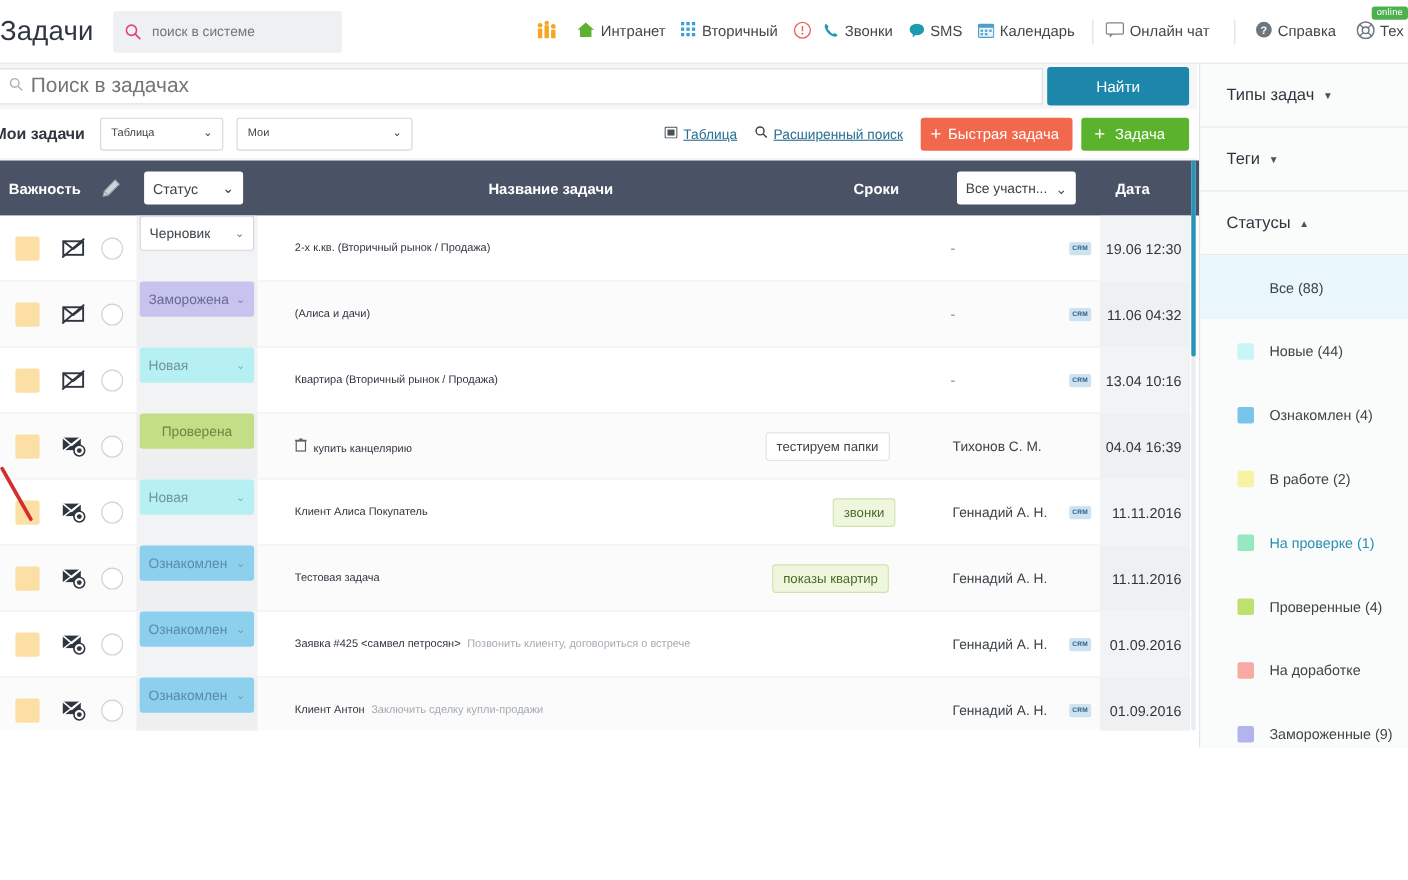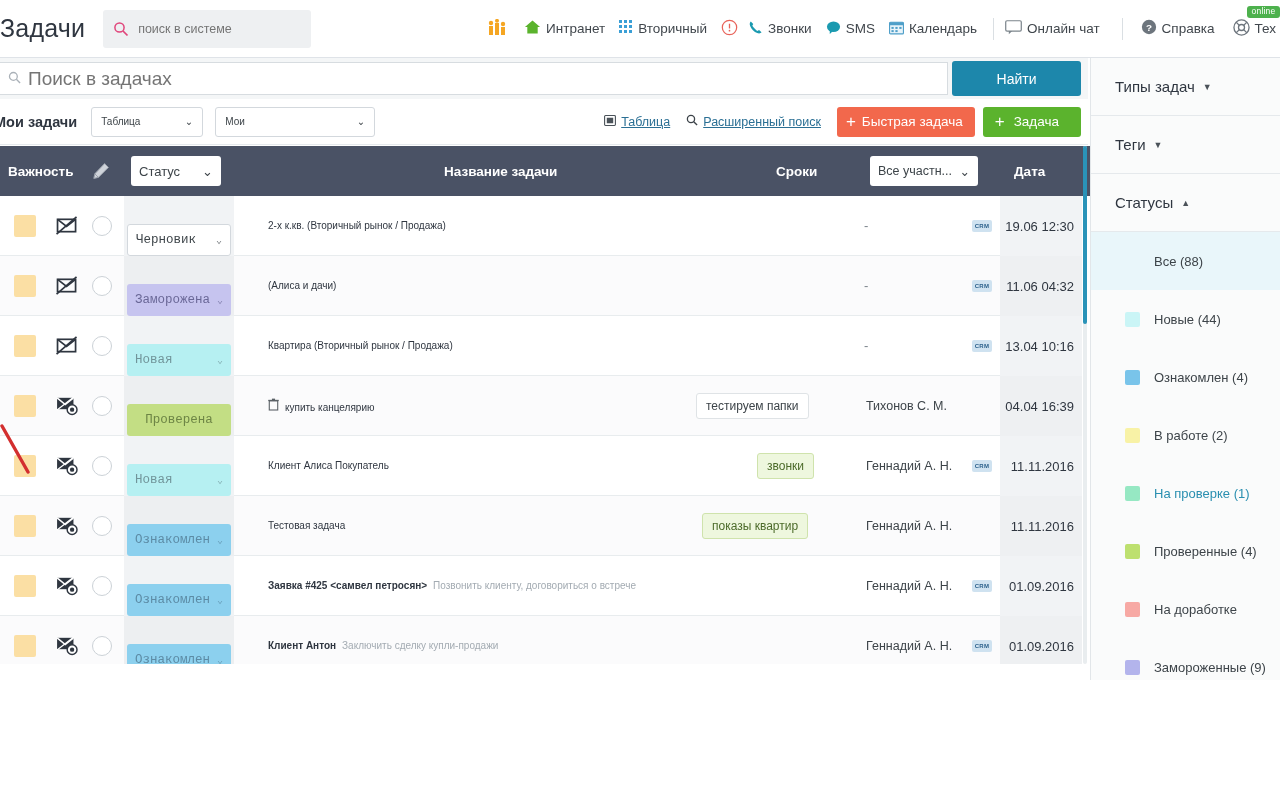--- a/index.html
+++ b/index.html
@@ -137,36 +137,36 @@
     position: absolute; left: 14px; width: 22px; height: 22px;
     background: #fbdfa4; border-radius: 2px;
   }
   .env { position: absolute; left: 56px; width: 22px; height: 20px; }
   .radio {
     position: absolute; left: 92px; width: 20px; height: 20px; border-radius: 50%;
     border: 1px solid #ccd2d7; background: #fff; cursor: pointer;
   }
   .statuscell {
     position: absolute; left: 124px; width: 110px; top: 0; height: 60px;
-    background: #f1f3f5; display: flex; align-items: flex-end; justify-content: center; font-family: Liberation Mono, monospace;
+    background: #f1f3f5; display: flex; align-items: flex-start; justify-content: center;
   }
   .stpill {
     width: 104px; height: 32px; border-radius: 3px; display: flex;
     align-items: center; justify-content: space-between; padding: 0 8px;
     font-size: 12.5px; cursor: pointer;
   }
   .stpill.center { justify-content: center; padding: 0; }
   .stpill.boxed { background: #fff; border: 1px solid #d3d8dd; color: #3d4449; }
   .chev { font-size: 10px; opacity: .75; }
   .tname {
     position: absolute; left: 268px; font-size: 10px; color: #2f3640;
     display: flex; align-items: flex-end; gap: 6px; white-space: nowrap;
   }
   .tname .desc { color: #a3abb2; font-weight: normal; }
-  .tname .bold { font-weight: bold; }
+  .tname .bold { font-weight: normal; }
   .tag {
     position: absolute; border-radius: 3px; font-size: 12px; padding: 5px 9px;
     white-space: nowrap;
   }
   .tag.white { background: #fff; border: 1px solid #dfe3e6; color: #3d4449; }
   .tag.green { background: #eef7de; border: 1px solid #cfe3ac; color: #4c6b2a; }
   .terms {
     position: absolute; left: 864px; font-size: 13px; color: #7d858c;
   }
   .member {

